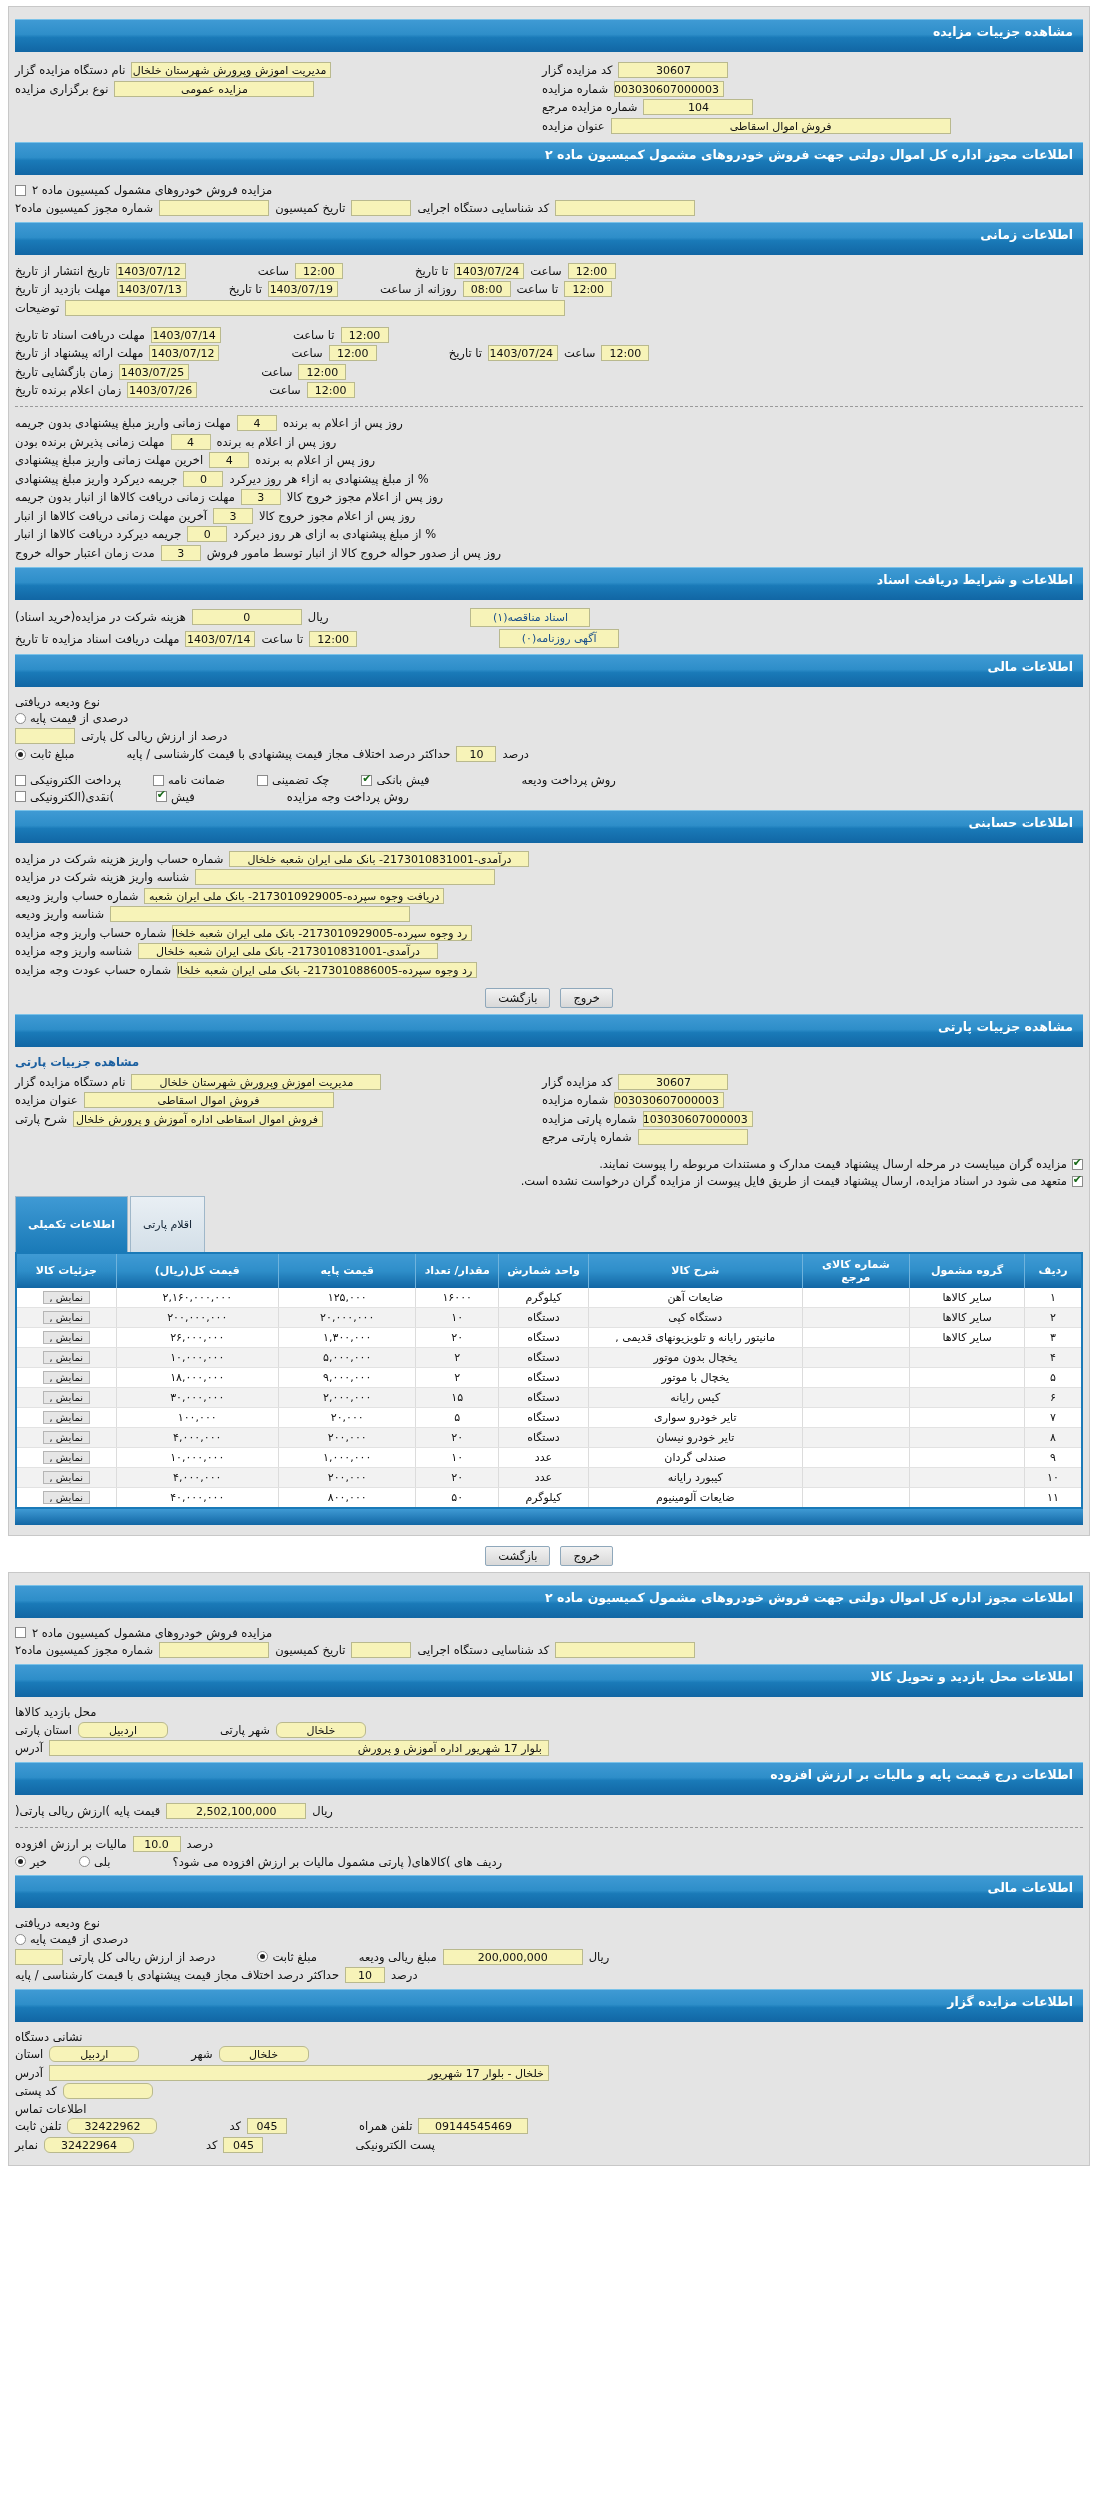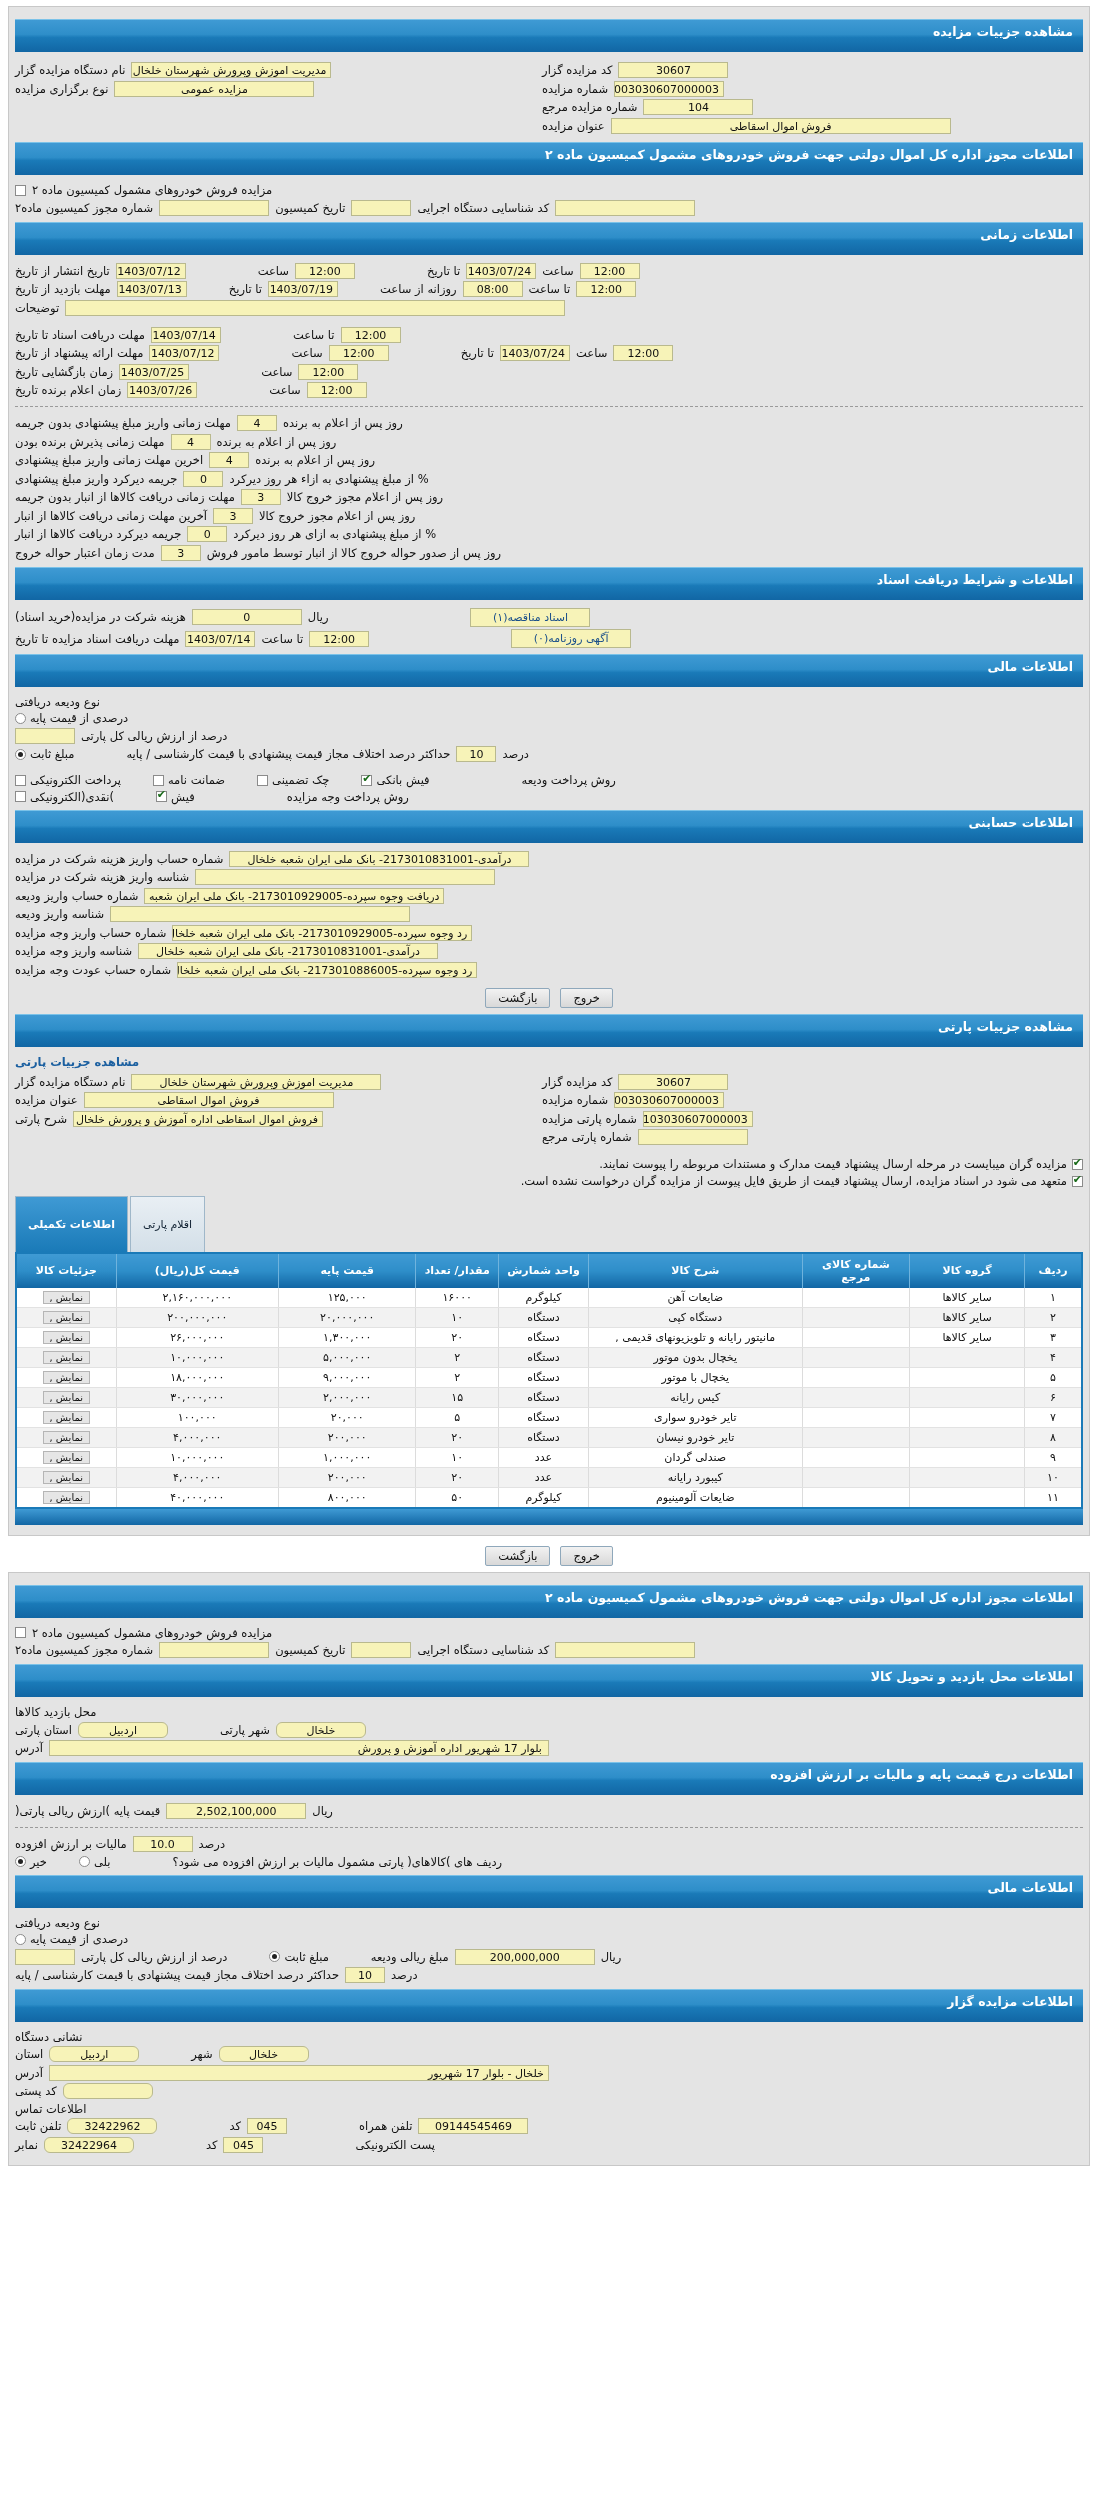--- a/index.html
+++ b/index.html
@@ -46,21 +46,21 @@
     padding: 1px 4px;
     height: 16px;
     line-height: 14px;
     text-align: center;
     overflow: hidden;
     white-space: nowrap;
     min-width: 40px;
   }
   .val.w30  { width: 30px; }
   .val.w40  { width: 40px; }
-  .val.w48  { width: 60px; }
+  .val.w48  { width: 48px; }
   .val.w60  { width: 60px; }
   .val.w70  { width: 70px; }
   .val.w90  { width: 90px; border-radius: 6px; }
   .val.w110 { width: 110px; }
   .val.w140 { width: 140px; }
   .val.w200 { width: 200px; }
   .val.w250 { width: 250px; }
   .val.w300 { width: 300px; }
   .val.w340 { width: 340px; }
   .val.w500 { width: 500px; }
@@ -538,21 +538,21 @@
 
     <div class="tabs" style="justify-content:flex-end;">
       <span class="tab">اقلام پارتی</span>
       <span class="tab active">اطلاعات تکمیلی</span>
     </div>
 
     <table class="goods">
       <thead>
         <tr>
           <th style="width:46px">ردیف</th>
-          <th style="width:92px">گروه کالا</th>
+          <th style="width:92px">گروه مشمول</th>
           <th style="width:86px">شماره کالای مرجع</th>
           <th style="width:150px">شرح کالا</th>
           <th style="width:72px">واحد شمارش</th>
           <th style="width:66px">مقدار/ تعداد</th>
           <th style="width:110px">قیمت پایه</th>
           <th style="width:130px">قیمت کل(ریال)</th>
           <th style="width:80px">جزئیات کالا</th>
         </tr>
       </thead>
       <tbody id="goods-body">

